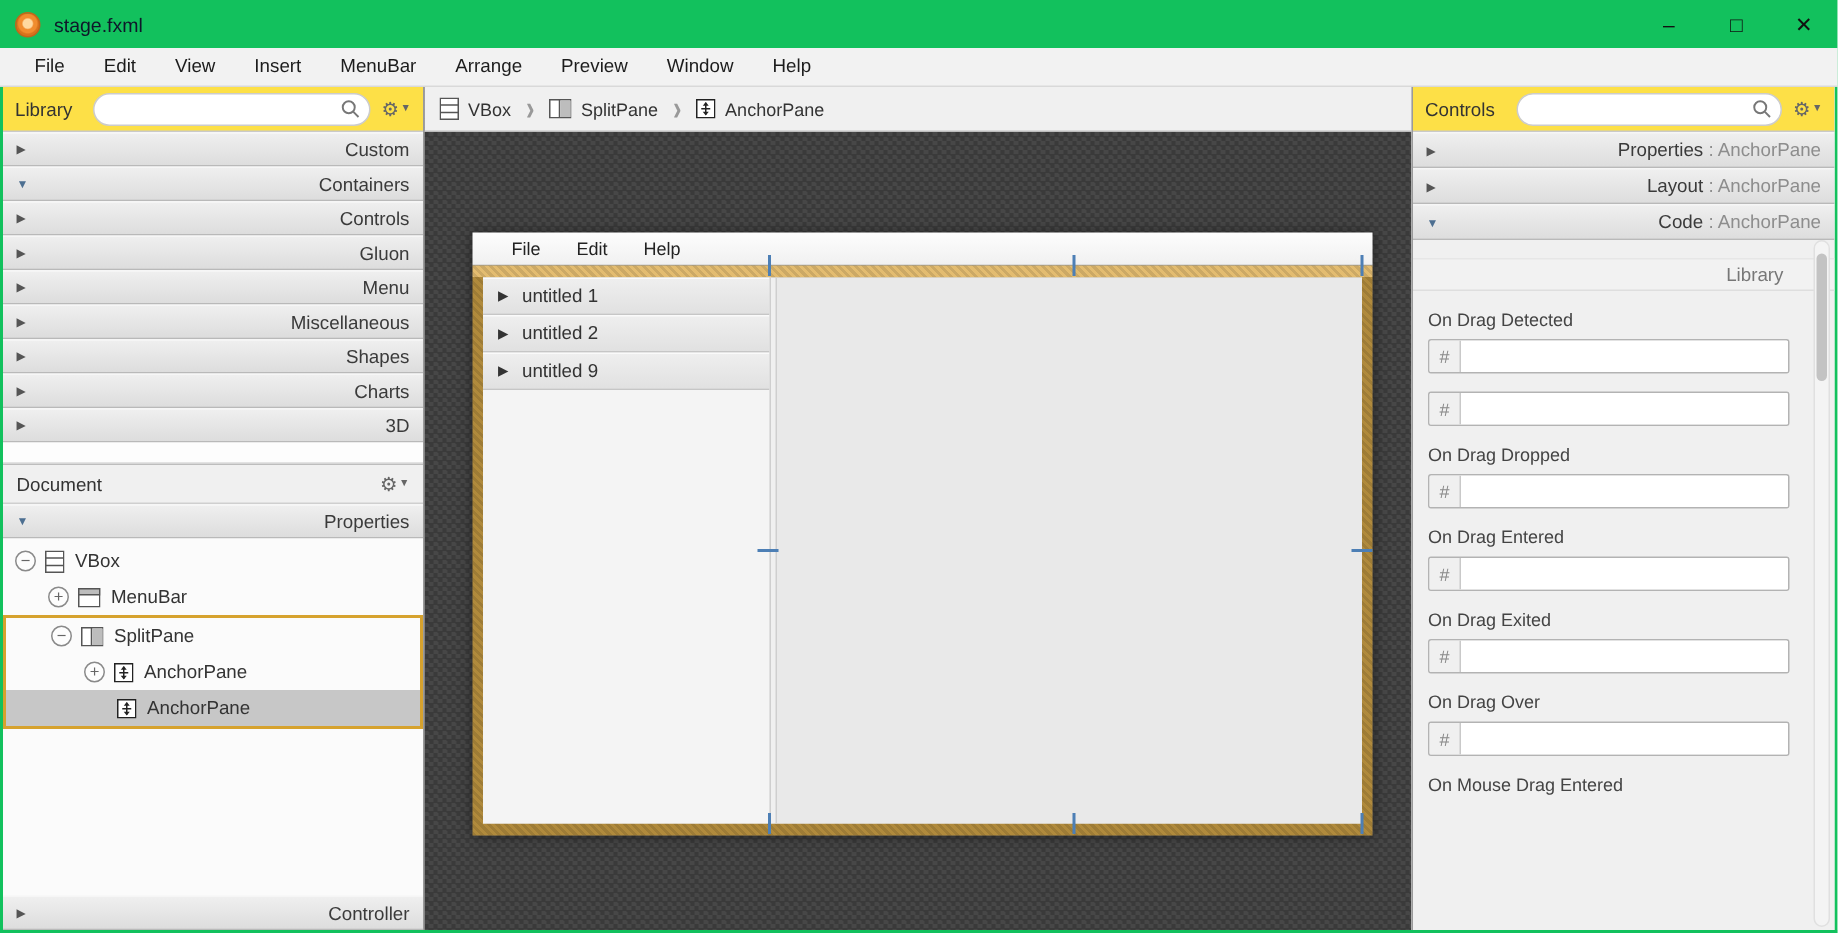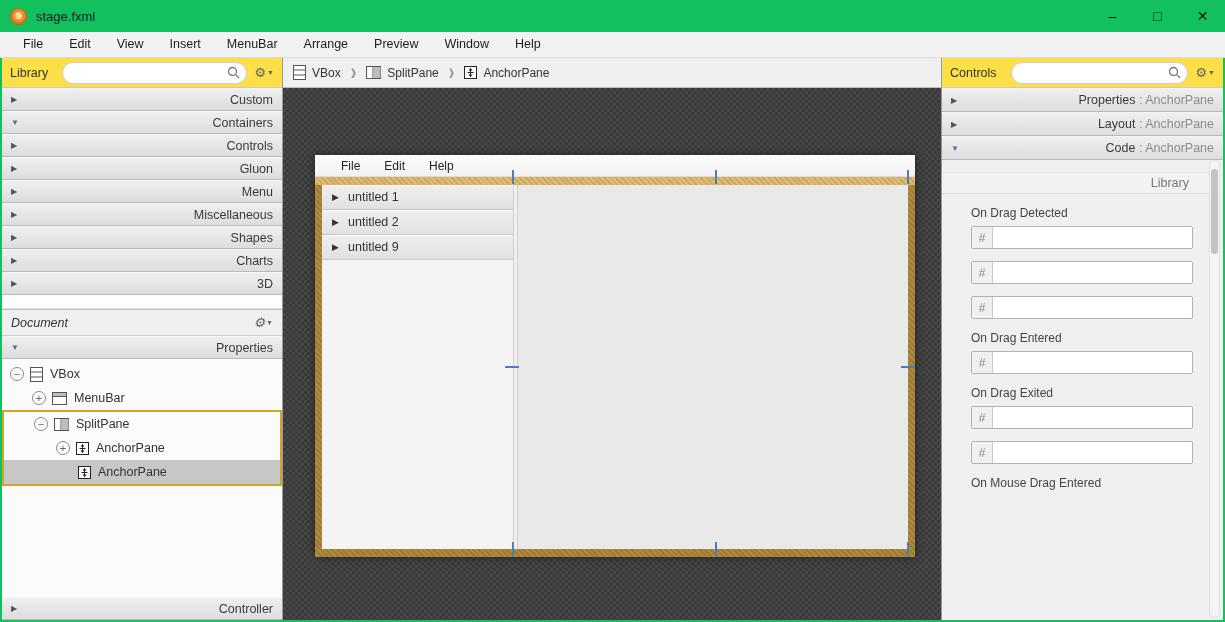--- a/index.html
+++ b/index.html
@@ -32,21 +32,21 @@
   .gear-caret { font-size:7px; color:#666; margin-left:1px; }
 
   
   .acc-row { height:23px; background:linear-gradient(#efefef,#dddddd); border-bottom:1px solid #b9b9b9; border-top:1px solid #f6f6f6; display:flex; align-items:center; padding:0 9px; flex:0 0 auto; }
   .acc-arrow { font-size:8px; color:#555; width:12px; }
   .acc-arrow.open { color:#4d6f91; }
   .acc-label { margin-left:auto; font-size:12.5px; color:#3a3a3a; }
 
   .lib-gap { height:14px; background:#fdfdfd; border-bottom:1px solid #e3e3e3; flex:0 0 auto; }
 
-  .doc-header { height:27px; background:#f0f0f0; border-top:1px solid #bdbdbd; border-bottom:1px solid #cfcfcf; display:flex; align-items:center; padding:0 9px; flex:0 0 auto;font-style:italic; }
+  .doc-header { height:27px; background:#f0f0f0; border-top:1px solid #bdbdbd; border-bottom:1px solid #cfcfcf; display:flex; align-items:center; padding:0 9px; flex:0 0 auto; }
   .doc-header .panel-title { flex:1; }
 
   
   .tree { flex:1 1 auto; background:#fbfbfb; overflow:hidden; padding-top:3px; }
   .tree-row { height:24px; display:flex; align-items:center; font-size:12.5px; color:#333; }
   .tree-row.selected { background:#c7c7c7; }
   .toggle { width:14px; height:14px; border:1px solid #8a8a8a; border-radius:50%; color:#666; font-size:11px; line-height:12px; text-align:center; background:#fdfdfd; flex:0 0 auto; }
   .gold-group { border:2px solid #d6a22e; }
   .tree-icon { margin:0 7px 0 6px; flex:0 0 auto; display:flex; }
 
@@ -78,21 +78,21 @@
   .handle.v { width:2px; height:14px; }
   .handle.h { width:14px; height:2px; }
 
   
   .insp-content { flex:1 1 auto; overflow:hidden; padding:12px 30px 0 10px; position:relative; }
   .subheader { height:22px; display:flex; align-items:center; justify-content:flex-end; font-size:12.5px; color:#777; border-top:1px solid #e6e6e6; border-bottom:1px solid #dedede; background:#f2f2f2; margin:0 -30px 0 -10px; padding-right:34px; }
   .fxid-row { display:flex; align-items:center; margin:16px 0 18px 0; }
   .fxid-label { font-size:12px; color:#444; width:98px; }
   .text-input { height:23px; background:#fff; border:1px solid #b3b3b3; border-radius:2px; font-size:12px; color:#333; padding:0 6px; font-family:"Liberation Sans", sans-serif; }
   .fxid-input { width:145px; }
-  .field-group { margin-top:12px;margin-left:19px; }
+  .field-group { margin-top:12px; }
   .field-label { font-size:12px; color:#444; margin-bottom:6px; }
   .event-input-wrap { display:flex; height:23px; border:1px solid #b3b3b3; border-radius:2px; background:#fff; overflow:hidden; }
   .event-prefix { width:21px; background:#f0f0f0; border-right:1px solid #c9c9c9; color:#888; font-size:12px; display:flex; align-items:center; justify-content:center; flex:0 0 auto; }
   .event-input { flex:1; border:none; outline:none; font-size:12px; padding:0 5px; background:#fff; font-family:"Liberation Sans", sans-serif; }
   .scroll-track { position:absolute; right:3px; top:102px; bottom:2px; width:11px; background:#f4f4f4; border:1px solid #e0e0e0; border-radius:6px; }
   .scroll-thumb { position:absolute; top:8px; left:1px; width:7px; height:85px; background:#c3c3c3; border-radius:5px; }
 
   svg { display:block; }
 </style>
 </head>
@@ -374,40 +374,42 @@
                 <input class="event-input" style="">
               </div>
             </div>
             <div class="field-group">
               <div class="event-input-wrap">
                 <span class="event-prefix">#</span>
                 <input class="event-input" style="">
               </div>
             </div>
             <div class="field-group">
+              <div class="field-label">On Drag Dropped</div>
               <div class="event-input-wrap">
                 <span class="event-prefix">#</span>
                 <input class="event-input" style="">
               </div>
             </div>
             <div class="field-group">
               <div class="field-label">On Drag Entered</div>
               <div class="event-input-wrap">
                 <span class="event-prefix">#</span>
                 <input class="event-input" style="">
               </div>
             </div>
             <div class="field-group">
               <div class="field-label">On Drag Exited</div>
               <div class="event-input-wrap">
                 <span class="event-prefix">#</span>
                 <input class="event-input" style="">
               </div>
             </div>
             <div class="field-group">
+              <div class="field-label">On Drag Over</div>
               <div class="event-input-wrap">
                 <span class="event-prefix">#</span>
                 <input class="event-input" style="">
               </div>
             </div>
             <div class="field-group">
               <div class="field-label">On Mouse Drag Entered</div>
             </div>
           </div>
       </div>

